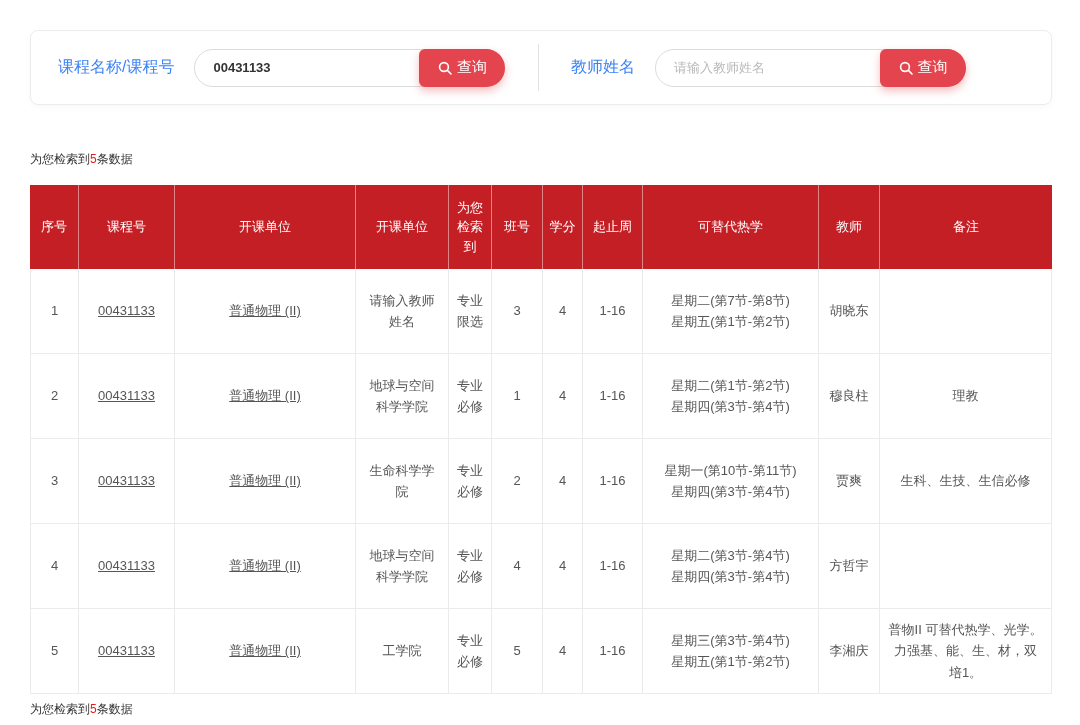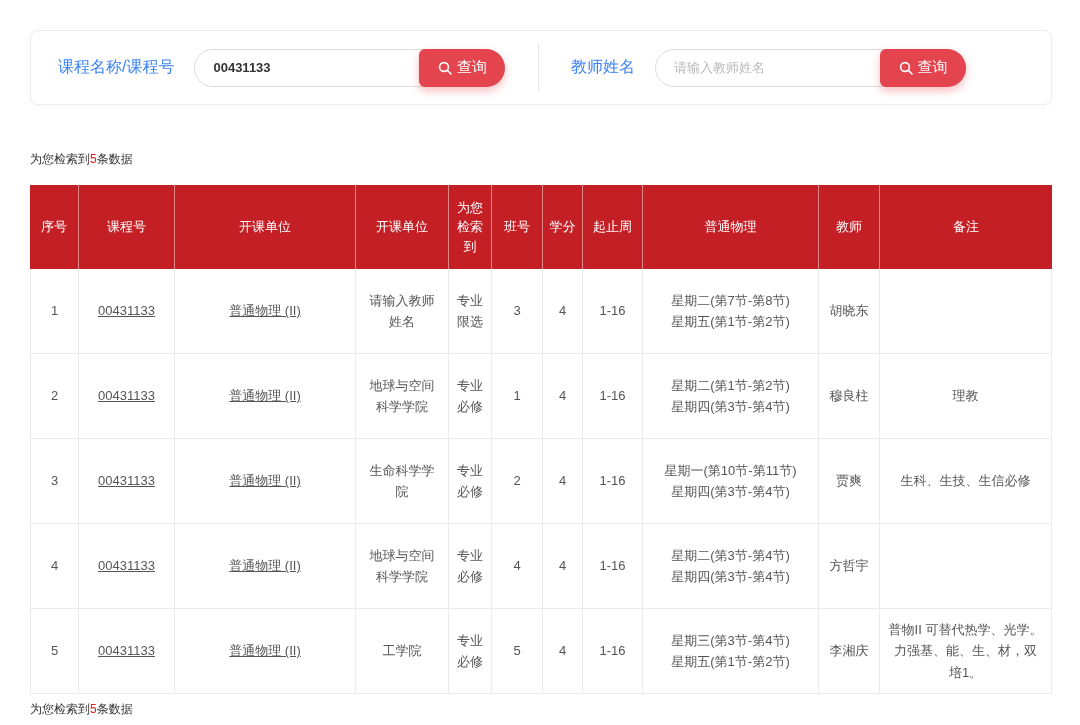--- a/index.html
+++ b/index.html
@@ -120,21 +120,21 @@
     <thead>
       <tr>
         <th>序号</th>
         <th>课程号</th>
         <th>开课单位</th>
         <th>开课单位</th>
         <th>为您检索到</th>
         <th>班号</th>
         <th>学分</th>
         <th>起止周</th>
-        <th>普通物理</th>
+        <th>可替代热学</th>
         <th>教师</th>
         <th>备注</th>
       </tr>
     </thead>
     <tbody>
       <tr>
         <td>1</td>
         <td><span class="cell-link">00431133</span></td>
         <td><span class="cell-link">普通物理 (II)</span></td>
         <td>请输入教师姓名</td>

